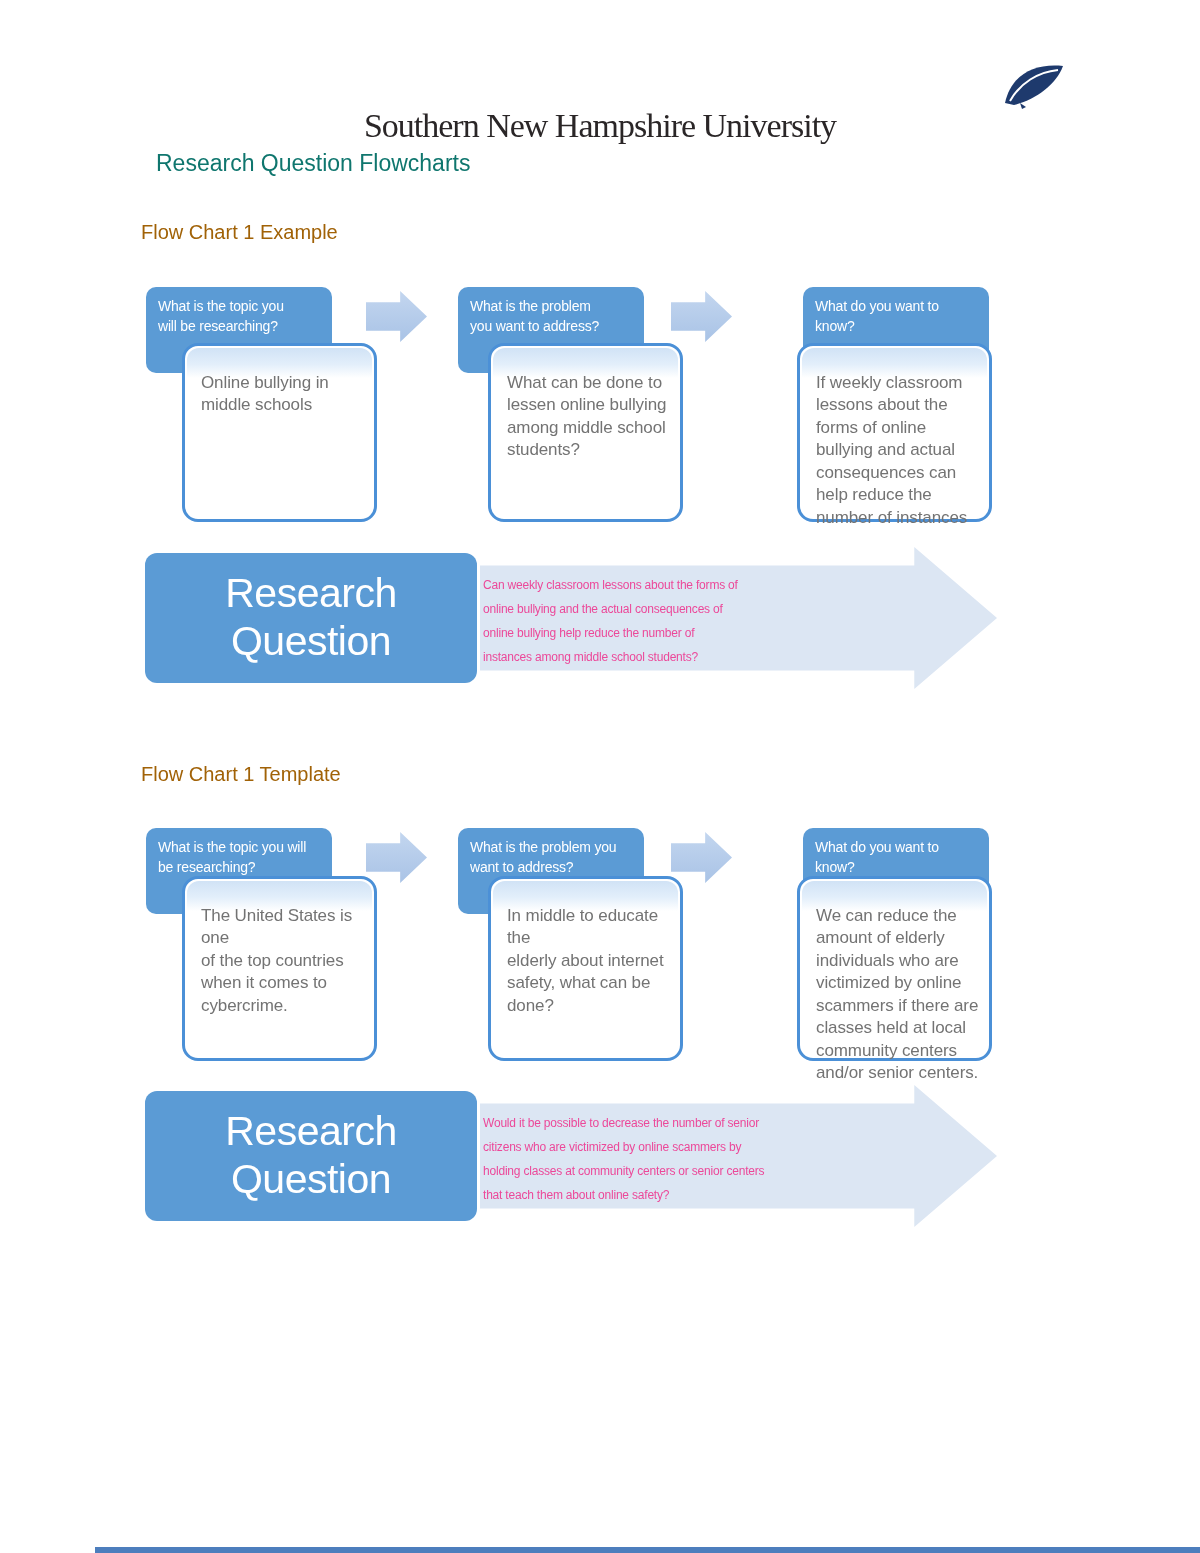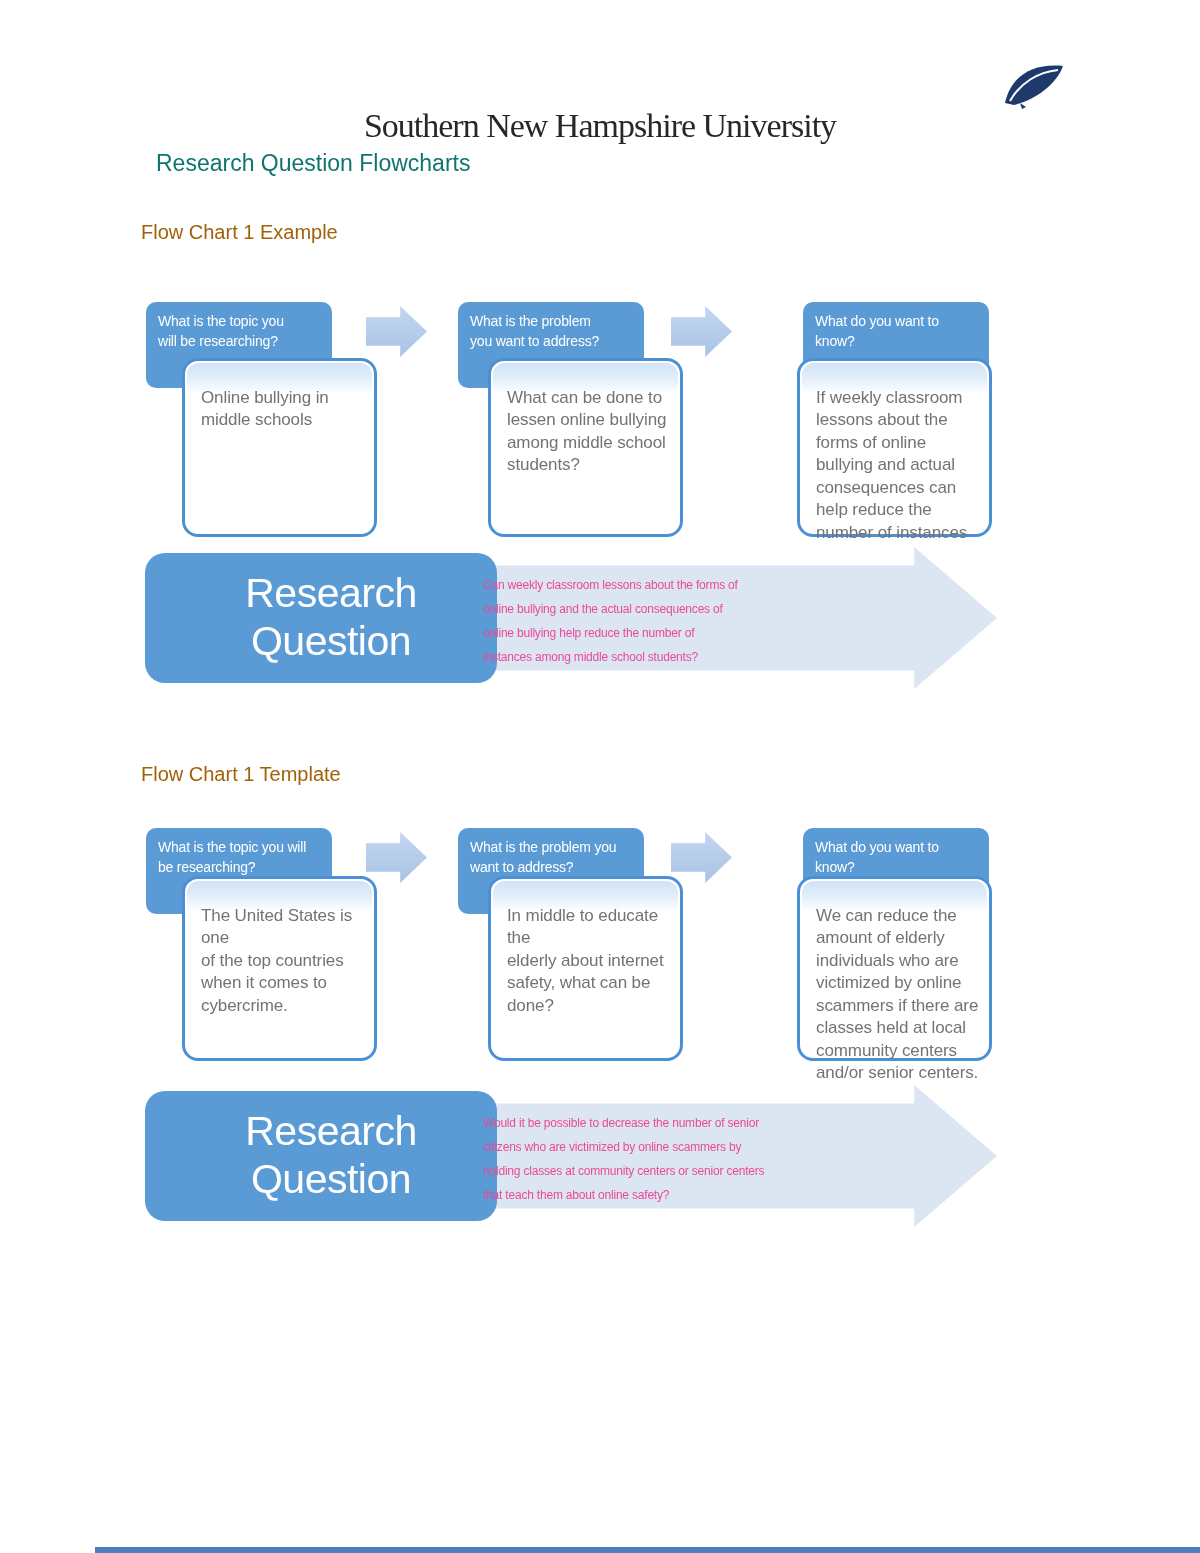--- a/index.html
+++ b/index.html
@@ -16,21 +16,21 @@
   }
   .leaf{position:absolute;left:638px;top:-46px;width:64px;height:48px;}
   .logo-wrap{position:relative;display:inline-block;margin-top:55px;}
   
   .h-title{position:absolute;left:156px;top:150px;font-size:23px;font-weight:400;color:#0f766e;}
   .h-sub{position:absolute;left:141px;font-size:20px;font-weight:400;color:#a16207;}
   .h-sub.fc1{top:221px;}
   .h-sub.fc2{top:763px;}
   
   .flow{position:absolute;left:0;width:1200px;height:250px;}
-  .flow.fc1{top:302px;}
+  .flow.fc1{top:287px;}
   .flow.fc2{top:828px;}
   .qbox{
     position:absolute;top:0;width:186px;height:86px;border-radius:10px;
     background:#5b9bd5;color:#ffffff;font-size:14px;line-height:1.42;
     padding:10px 10px 0 12px;box-sizing:border-box;white-space:pre-line;
     letter-spacing:-0.2px;z-index:1;
   }
   .qbox.s1{left:146px;} .qbox.s2{left:458px;} .qbox.s3{left:763px;margin-left:40px;}
   .callout{
     position:absolute;top:56px;width:195px;height:179px;border-radius:16px;
@@ -52,24 +52,23 @@
     position:absolute;top:4px;width:61px;height:51px;
     background:linear-gradient(180deg,#c3d6ef,#a9c3e6);
     clip-path:polygon(0% 22%, 56% 22%, 56% 0%, 100% 50%, 56% 100%, 56% 78%, 0% 78%);
   }
   .sm-arrow.a1{left:366px;} .sm-arrow.a2{left:671px;}
   
   .rqrow{position:absolute;left:145px;width:860px;height:142px;}
   .rqrow.fc1{top:547px;}
   .rqrow.fc2{top:1085px;}
   .rq-box{
-    position:absolute;left:0;top:6px;width:332px;height:130px;border-radius:20px;
+    position:absolute;left:0;top:6px;width:332px;height:130px;border-radius:12px;
     background:#5b9bd5;display:flex;align-items:center;justify-content:center;
     z-index:2;
-    padding-left:20px;
   }
   .rq-label{
     color:#ffffff;font-size:41px;line-height:1.17;text-align:center;
     white-space:pre-line;letter-spacing:-0.5px;
   }
   .rq-arrow{
     position:absolute;left:335px;top:0;width:517px;height:142px;
     background:#dce6f3;
     clip-path:polygon(0% 13%, 84% 13%, 84% 0%, 100% 50%, 84% 100%, 84% 87%, 0% 87%);
     z-index:1;

